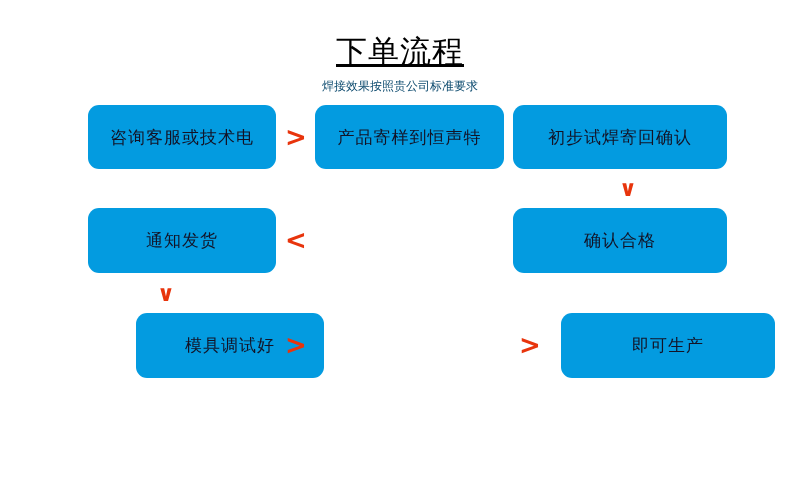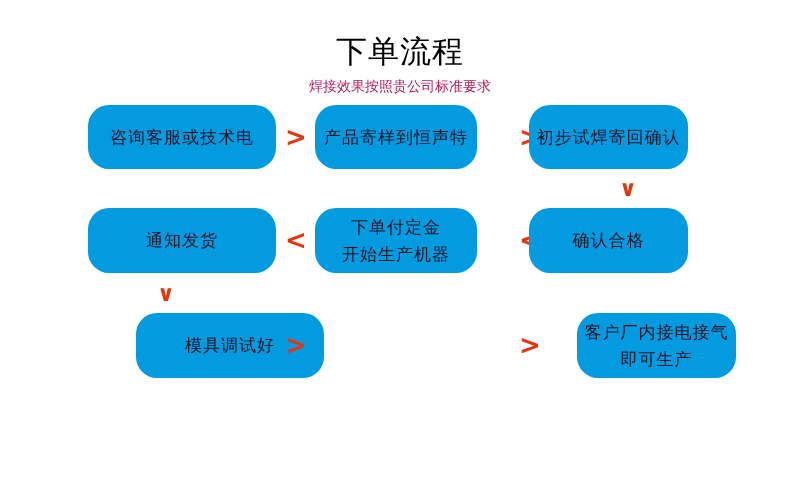--- a/index.html
+++ b/index.html
@@ -27,58 +27,59 @@
     position: absolute;
     left: 0;
     top: 33px;
     width: 800px;
     text-align: center;
     font-size: 31px;
     line-height: 36px;
     color: #000000;
     font-weight: normal;
     letter-spacing: 1px;
+    text-decoration: underline;
   }
   .subtitle {
     position: absolute;
     left: 0;
     top: 77px;
     width: 800px;
     text-align: center;
-    font-size: 14px;
+    font-size: 12px;
     line-height: 18px;
-    color: #be185d;
+    color: #0c4a6e;
     letter-spacing: 0px;
   }
 
   
   .node {
     position: absolute;
     background: #039BE0;
-    border-radius: 21px;
+    border-radius: 11px;
     color: #131326;
     display: flex;
     flex-direction: column;
     align-items: center;
     justify-content: center;
     font-size: 17px;
     line-height: 27px;
     text-align: center;
     letter-spacing: 1px;
     box-sizing: border-box;
   }
   .node .line {
     display: block;
     white-space: nowrap;
   }
 
   
   .col-1 { left: 88px;  width: 188px; }
-  .col-2 { left: 315px; width: 162px; }
-  .col-3 { left: 529px; width: 159px; }
+  .col-2 { left: 315px; width: 189px; }
+  .col-3 { left: 513px; width: 214px; }
 
   
   .row-1 { top: 105px; height: 64px; }
   .row-2 { top: 208px; height: 65px; }
   .row-3 { top: 313px; height: 65px; margin-left: 48px; }
 
   
   .conn {
     position: absolute;
     color: #E8340C;
@@ -137,40 +138,35 @@
   </div>
 
   <div class="conn conn-v c-v-right">∨</div>
 
   <div class="node col-1 row-2">
     <span class="line">通知发货</span>
   </div>
 
   <div class="conn conn-h c-r2-a">&lt;</div>
 
-  <div class="node col-2 row-2">
-    <span class="line">下单付定金</span>
-    <span class="line">开始生产机器</span>
-  </div>
 
   <div class="conn conn-h c-r2-b">&lt;</div>
 
   <div class="node col-3 row-2">
     <span class="line">确认合格</span>
   </div>
 
   <div class="conn conn-v c-v-left">∨</div>
 
   <div class="node col-1 row-3">
     <span class="line">模具调试好</span>
   </div>
 
   <div class="conn conn-h c-r3-a">&gt;</div>
 
 
   <div class="conn conn-h c-r3-b">&gt;</div>
 
   <div class="node col-3 row-3">
-    <span class="line">客户厂内接电接气</span>
     <span class="line">即可生产</span>
   </div>
 
 </div>
 
 </body></html>

